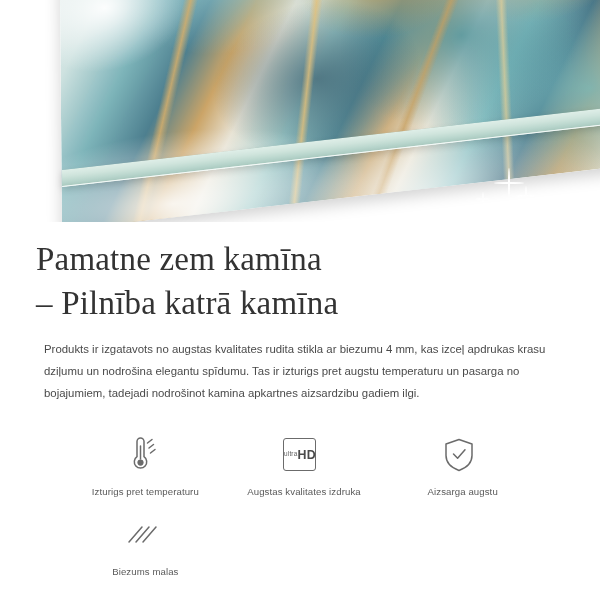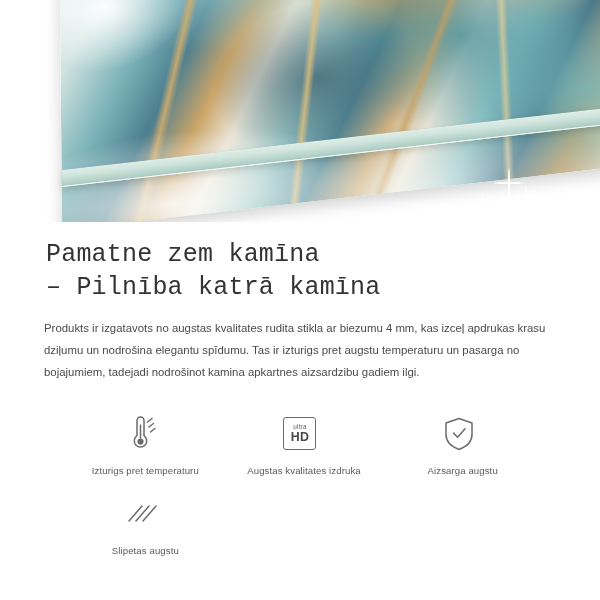--- a/index.html
+++ b/index.html
@@ -113,26 +113,26 @@
   .sparkle::after { top: 50%; left: 0; height: 2px; width: 100%; transform: translateY(-50%); }
   .sparkle.s1 { left: 494px; top: 168px; width: 30px; height: 30px; }
   .sparkle.s2 { left: 516px; top: 186px; width: 20px; height: 20px; opacity: .85; }
   .sparkle.s3 { left: 476px; top: 192px; width: 14px; height: 14px; opacity: .7; }
 
   
   .content {
     padding: 16px 36px 0 36px;
   }
   .headline {
-    font-family: Liberation Mono, monospace;
-    font-size: 25px;
+    font-family: Liberation Serif, serif;
+    font-size: 33px;
     line-height: 1.32;
     font-weight: 400;
     color: #333333;
-    margin: 0 0 14px 10px;
+    margin: 0 0 14px 0;
     letter-spacing: 0.2px;
   }
   .headline .line2 { display: block; }
   .body-copy {
     font-size: 11.4px;
     line-height: 1.92;
     color: #4a4a4a;
     margin: 8px;
     max-width: 540px;
   }
@@ -164,21 +164,20 @@
     letter-spacing: .1px;
     padding-left: 8px;
   }
   .icon-svg { display: block; }
   .ultrahd-box {
     border: 1.6px solid #6b6b6b;
     border-radius: 3px;
     width: 31px;
     height: 31px;
     display: flex;
-    flex-direction: column;
     align-items: center;
     justify-content: center;
     line-height: 1;
   }
   .ultrahd-box .u1 { font-size: 6.4px; color: #5d5d5d; letter-spacing: .2px; margin-bottom: 1px; }
   .ultrahd-box .u2 { font-size: 12.4px; font-weight: bold; color: #4a4a4a; letter-spacing: .3px; }
 </style>
 </head>
 <body>
 
@@ -241,19 +240,19 @@
 
 
       <div class="feature">
         <div class="feature-icon">
           <svg class="icon-svg" width="38" height="30" viewBox="0 0 38 30" fill="none" stroke="#6b6b6b" stroke-width="1.5" stroke-linecap="round">
             <line x1="7" y1="22" x2="20" y2="7"></line>
             <line x1="14" y1="22" x2="27" y2="7"></line>
             <line x1="21" y1="22" x2="34" y2="7"></line>
           </svg>
         </div>
-        <div class="feature-label">Slipetas augstu</div>
+        <div class="feature-label">Biezums malas</div>
       </div>
 
 
     </div>
   </div>
 </div>
 
 </body></html>

